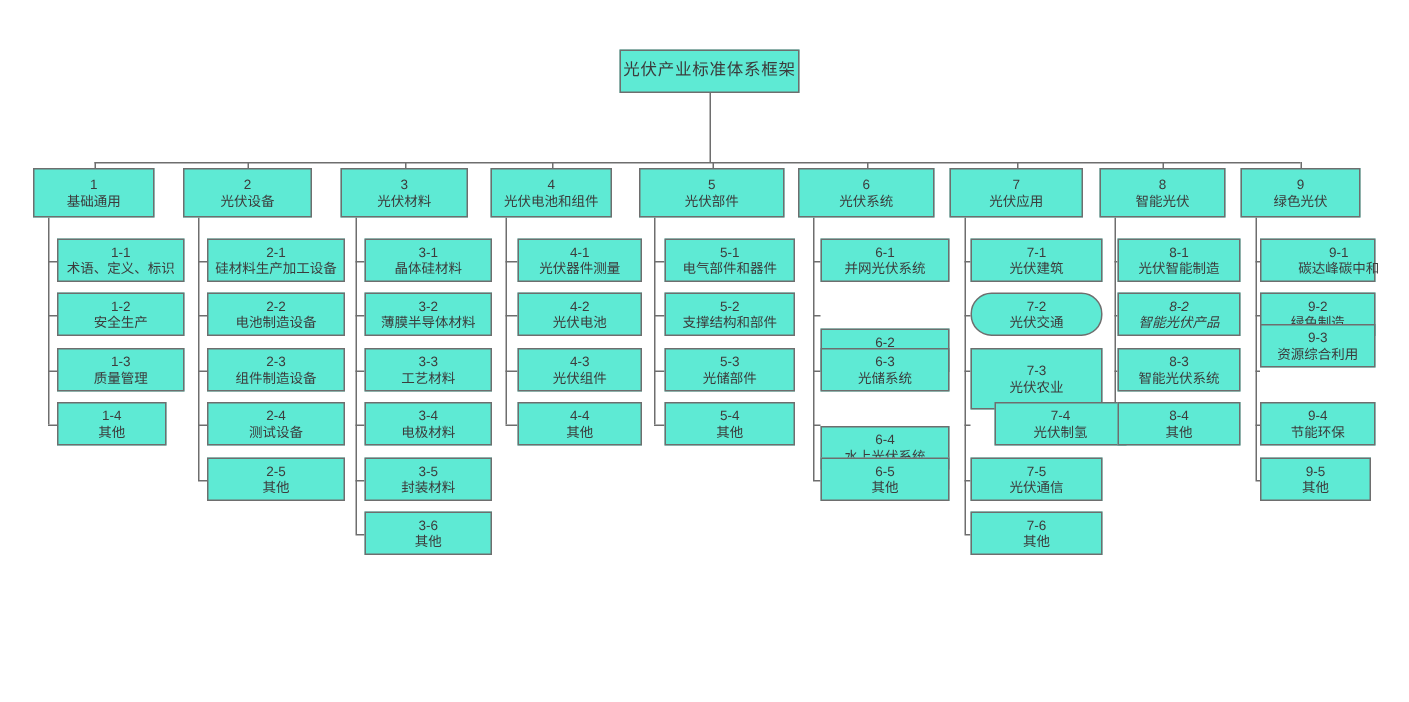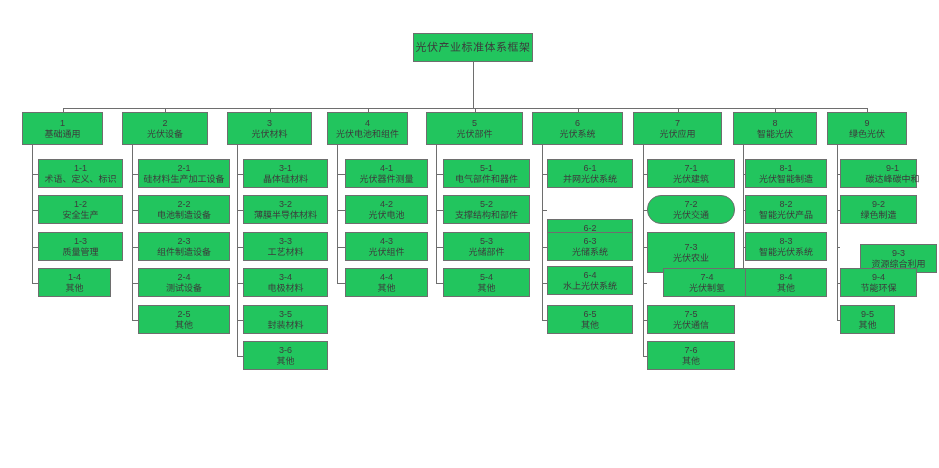--- a/index.html
+++ b/index.html
@@ -2,21 +2,21 @@
 <html lang="zh-CN" style="--line: #6e6e6e; --text: #3c3c3c; --caption: #1b1b1b; --bg: #ffffff;"><head>
 <meta charset="utf-8">
 <style>
   html,body{margin:0;padding:0;background:#ffffff;}
   body{font-family:"Liberation Sans","DejaVu Sans",sans-serif;}
   #canvas{
     position:relative;width:939px;height:468px;
     background:var(--bg,#ffffff);overflow:hidden;
   }
   .node{
-    position:absolute;box-sizing:border-box;background:#22c55e;
+    position:absolute;box-sizing:border-box;background:#5eead4;
     border:1px solid var(--line,#6e6e6e);
     display:flex;flex-direction:column;align-items:center;justify-content:center;
     text-align:center;color:var(--text,#3c3c3c);
   }
   .node .code{font-size:9px;line-height:11px;display:block;white-space:nowrap;}
   .node .label{font-size:9px;line-height:11px;display:block;white-space:nowrap;}
   #root-node{font-size:11px;letter-spacing:0.5px;}
   #root-node .label{font-size:11px;line-height:13px;}
   .hline,.vline{position:absolute;background:var(--line,#6e6e6e);}
   .hline{height:1px;}
@@ -222,21 +222,21 @@
         <span class="label">并网光伏系统</span>
       </div>
       <div class="node" style="left: 547px; top: 195px; width: 86px; height: 29px; margin-top: 24px;">
         <span class="code">6-2</span>
         <span class="label">独立光伏系统</span>
       </div>
       <div class="node" style="left: 547px; top: 232px; width: 86px; height: 29px;">
         <span class="code">6-3</span>
         <span class="label">光储系统</span>
       </div>
-      <div class="node" style="left: 547px; top: 266px; width: 86px; height: 29px;">
+      <div class="node" style="left: 547px; top: 284px; width: 86px; height: 29px;">
         <span class="code">6-4</span>
         <span class="label">水上光伏系统</span>
       </div>
       <div class="node" style="left: 547px; top: 305px; width: 86px; height: 29px;">
         <span class="code">6-5</span>
         <span class="label">其他</span>
       </div>
       <div class="node" style="left: 633px; top: 112px; width: 89px; height: 33px;">
         <span class="code">7</span>
         <span class="label">光伏应用</span>
@@ -266,21 +266,21 @@
         <span class="label">其他</span>
       </div>
       <div class="node" style="left: 733px; top: 112px; width: 84px; height: 33px;">
         <span class="code">8</span>
         <span class="label">智能光伏</span>
       </div>
       <div class="node" style="left: 745px; top: 159px; width: 82px; height: 29px;">
         <span class="code">8-1</span>
         <span class="label">光伏智能制造</span>
       </div>
-      <div class="node" style="left: 745px; top: 195px; width: 82px; height: 29px;">
+      <div class="node" style="left: 745px; top: 195px; width: 82px; height: 29px; font-style: italic;">
         <span class="code">8-2</span>
         <span class="label">智能光伏产品</span>
       </div>
       <div class="node" style="left: 745px; top: 232px; width: 82px; height: 29px;">
         <span class="code">8-3</span>
         <span class="label">智能光伏系统</span>
       </div>
       <div class="node" style="left: 745px; top: 268px; width: 82px; height: 29px;">
         <span class="code">8-4</span>
         <span class="label">其他</span>
@@ -290,27 +290,27 @@
         <span class="label">绿色光伏</span>
       </div>
       <div class="node" style="left: 840px; top: 159px; width: 77px; height: 29px; padding-left: 28px;">
         <span class="code">9-1</span>
         <span class="label">碳达峰碳中和</span>
       </div>
       <div class="node" style="left: 840px; top: 195px; width: 77px; height: 29px;">
         <span class="code">9-2</span>
         <span class="label">绿色制造</span>
       </div>
-      <div class="node" style="left: 840px; top: 244px; width: 77px; height: 29px; margin-left: 20px;">
+      <div class="node" style="left: 840px; top: 216px; width: 77px; height: 29px;">
         <span class="code">9-3</span>
         <span class="label">资源综合利用</span>
       </div>
       <div class="node" style="left: 840px; top: 268px; width: 77px; height: 29px;">
         <span class="code">9-4</span>
         <span class="label">节能环保</span>
       </div>
-      <div class="node" style="left: 840px; top: 305px; width: 55px; height: 29px;">
+      <div class="node" style="left: 840px; top: 305px; width: 74px; height: 29px;">
         <span class="code">9-5</span>
         <span class="label">其他</span>
       </div>
     </div>
 
 </div>
 
 </body></html>

